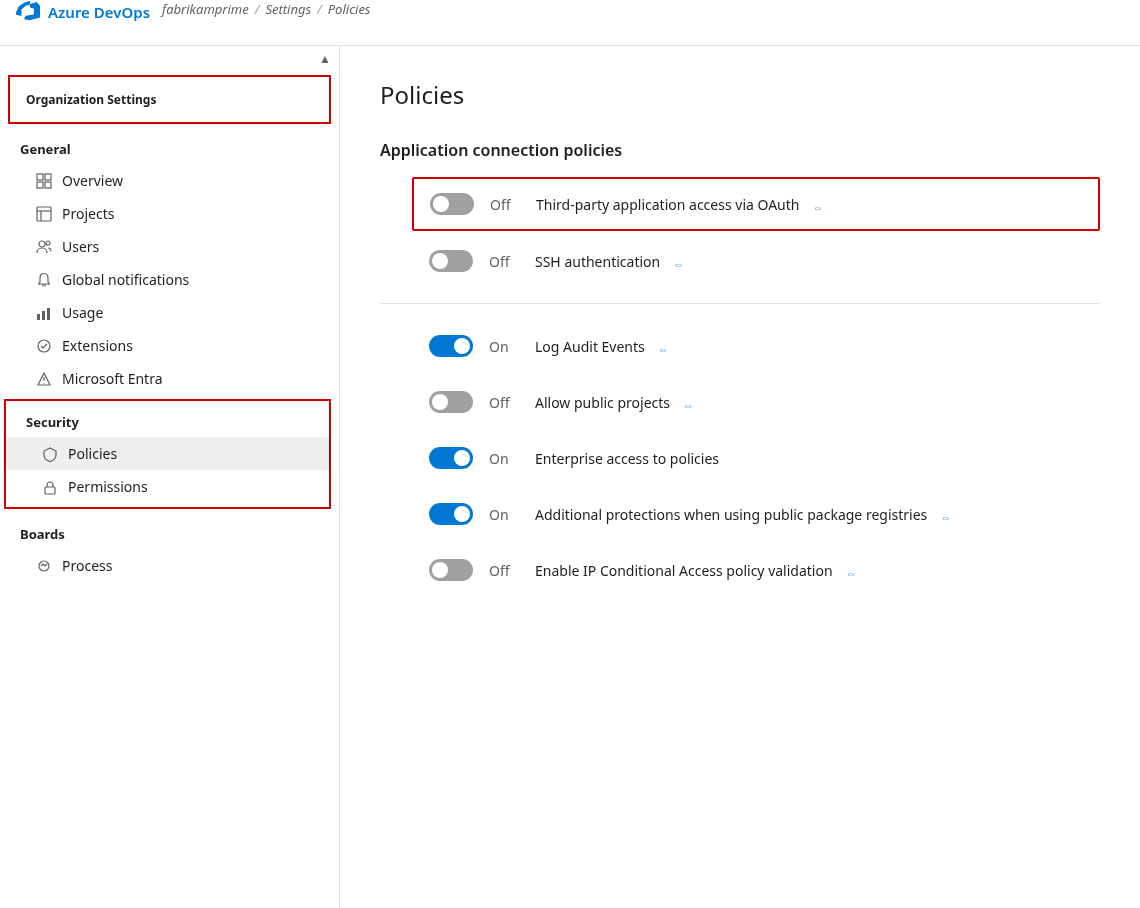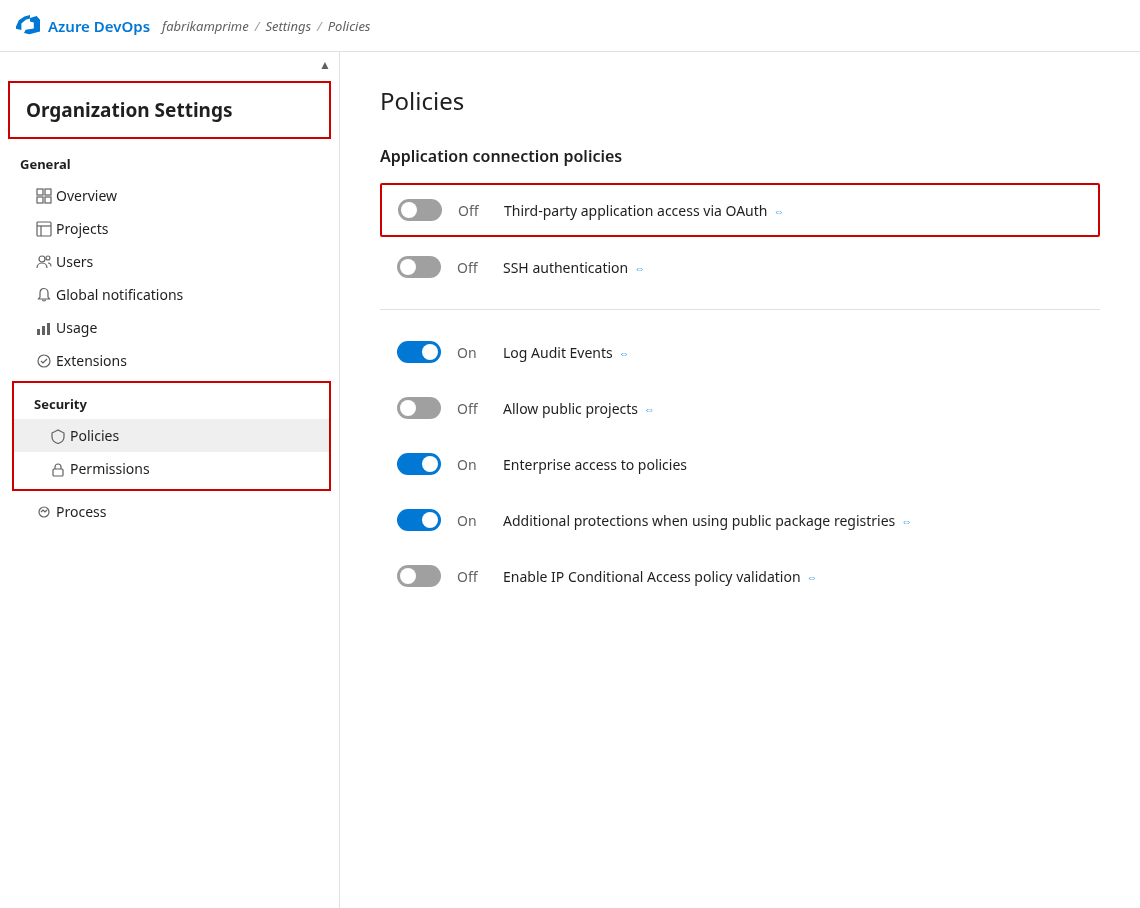--- a/index.html
+++ b/index.html
@@ -1,20 +1,20 @@
 <!DOCTYPE html>
 <html><head>
   <meta charset="utf-8">
   <style>
     * { box-sizing: border-box; margin: 0; padding: 0; }
     body { font-family: 'Segoe UI', system-ui, sans-serif; font-size: 14px; color: #1f1f1f; background: #fff; display: flex; flex-direction: column; height: 908px; overflow: hidden; }
 
     
     .topbar {
-      display: flex; align-items: center; padding: 0 16px; height: 52px;
+      display: flex; align-items: flex-start; padding: 0 16px; height: 46px;
       border-bottom: 1px solid #e0e0e0; background: #fff; flex-shrink: 0;
     }
     .topbar-logo { display: flex; align-items: center; gap: 8px; }
     .topbar-logo-icon { width: 24px; height: 24px; }
     .topbar-brand { color: #0078d4; font-weight: 600; font-size: 15px; }
     .topbar-breadcrumb { display: flex; align-items: center; gap: 6px; color: #616161; font-size: 13px; margin-left: 12px; }
     .topbar-breadcrumb span { color: #616161; font-style: italic; }
     .topbar-breadcrumb .sep { color: #a0a0a0; }
 
     
@@ -23,62 +23,63 @@
     
     .sidebar {
       width: 340px; min-width: 340px; border-right: 1px solid #e0e0e0;
       overflow-y: auto; background: #fff; position: relative;
     }
     .sidebar-org-header {
       display: flex; align-items: center; justify-content: space-between;
       padding: 14px 16px 14px 16px;
       border: 2px solid #c00;
       margin: 8px 8px 4px 8px;
-      font-size: 19px; font-weight: 700;
+      font-size: 12px; font-weight: 700;
     }
     .sidebar-scroll-btn { color: #616161; font-size: 12px; cursor: pointer; }
 
     .sidebar-section-header {
       padding: 12px 20px 6px 20px; font-size: 13px; font-weight: 700; color: #1f1f1f;
     }
     .sidebar-item {
-      display: flex; align-items: center; gap: 4px;
+      display: flex; align-items: center; gap: 10px;
       padding: 7px 20px 7px 36px; cursor: pointer; color: #1f1f1f;
       font-size: 14px; border-radius: 0;
     }
     .sidebar-item.active { background: #efefef; font-weight: 400; }
     .sidebar-item-icon { width: 16px; height: 16px; display: inline-flex; align-items: center; justify-content: center; flex-shrink: 0; color: #616161; }
 
     .sidebar-security-section {
-      border: 2px solid #c00; margin: 4px 8px 4px 12px; padding-bottom: 4px;
+      border: 2px solid #c00; margin: 4px 8px 4px 4px; padding-bottom: 4px;
     }
     .sidebar-security-header {
       padding: 12px 20px 6px 20px; font-size: 13px; font-weight: 700; color: #1f1f1f;
     }
 
     
     .sidebar::-webkit-scrollbar { width: 6px; }
     .sidebar::-webkit-scrollbar-thumb { background: #c8c8c8; border-radius: 3px; }
 
     
     .main { flex: 1; overflow-y: auto; padding: 32px 40px; }
     .page-title { font-size: 24px; font-weight: 400; margin-bottom: 28px; color: #1f1f1f; }
 
     .section-heading { font-size: 16px; font-weight: 600; margin-bottom: 16px; color: #1f1f1f; }
 
     .policy-row {
       display: flex; align-items: center; gap: 16px;
       padding: 14px 16px; margin-bottom: 4px;
       border: 1px solid transparent;
+      margin-left: 32px;
     }
     .policy-row.highlighted {
       border: 2px solid #c00; border-radius: 2px;
     }
     .policy-row-label { font-size: 14px; color: #616161; min-width: 30px; }
-    .policy-row-text { font-size: 14px; color: #1f1f1f; display: flex; align-items: center; gap: 6px; }
+    .policy-row-text { font-size: 14px; color: #1f1f1f; display: flex; align-items: flex-end; gap: 13px; }
 
     .divider { height: 1px; background: #e0e0e0; margin: 16px 0; }
 
     
     .toggle {
       position: relative; display: inline-block; width: 44px; height: 22px; flex-shrink: 0;
     }
     .toggle input { opacity: 0; width: 0; height: 0; }
     .toggle-slider {
       position: absolute; cursor: pointer; top: 0; left: 0; right: 0; bottom: 0;
@@ -192,20 +193,30 @@
       <div class="sidebar-item">
         <span class="sidebar-item-icon">
           <svg width="16" height="16" viewBox="0 0 16 16" fill="none">
               <circle cx="8" cy="8" r="6" stroke="#616161" stroke-width="1.2" fill="none"></circle>
               <path d="M5 8l2 2 4-4" stroke="#616161" stroke-width="1.2"></path>
             </svg>
         </span>
         <span>Extensions</span>
       </div>
 
+      <div class="sidebar-item">
+        <span class="sidebar-item-icon">
+          <svg width="16" height="16" viewBox="0 0 16 16" fill="none">
+              <path d="M8 2L14 14H2L8 2z" stroke="#616161" stroke-width="1.2" fill="none"></path>
+              <path d="M8 6v4" stroke="#616161" stroke-width="1.2"></path>
+              <circle cx="8" cy="12" r="0.6" fill="#616161"></circle>
+            </svg>
+        </span>
+        <span>Microsoft Entra</span>
+      </div>
     </div>
 
     <div class="sidebar-security-section">
       <div class="sidebar-security-header">Security</div>
 
       <div class="sidebar-item active">
         <span class="sidebar-item-icon">
           <svg width="16" height="16" viewBox="0 0 16 16" fill="none">
               <path d="M8 2L2 5v4c0 3 2.5 5.5 6 6.5 3.5-1 6-3.5 6-6.5V5L8 2z" stroke="#616161" stroke-width="1.2" fill="none"></path>
             </svg>
@@ -218,20 +229,21 @@
           <svg width="16" height="16" viewBox="0 0 16 16" fill="none">
               <rect x="3" y="8" width="10" height="7" rx="1" stroke="#616161" stroke-width="1.2" fill="none"></rect>
               <path d="M5 8V6a3 3 0 016 0v2" stroke="#616161" stroke-width="1.2" fill="none"></path>
             </svg>
         </span>
         <span>Permissions</span>
       </div>
     </div>
 
     <div>
+      <div class="sidebar-section-header">Boards</div>
 
       <div class="sidebar-item">
         <span class="sidebar-item-icon">
           <svg width="16" height="16" viewBox="0 0 16 16" fill="none">
               <circle cx="8" cy="8" r="5" stroke="#616161" stroke-width="1.2" fill="none"></circle>
               <path d="M5 8l2-2 2 2 2-2" stroke="#616161" stroke-width="1.2"></path>
             </svg>
         </span>
         <span>Process</span>
       </div>

